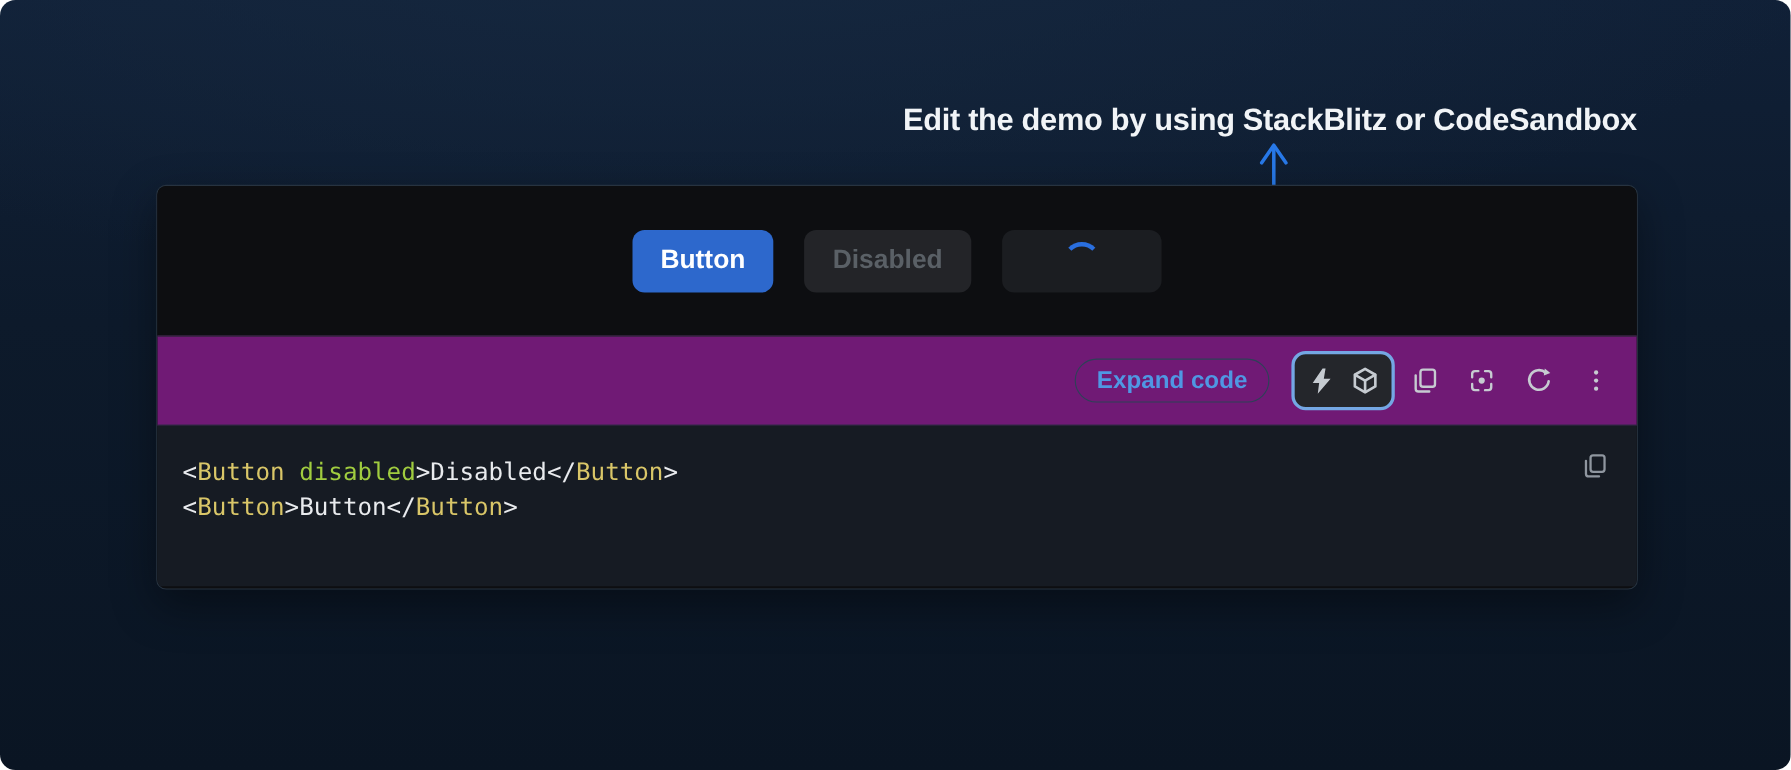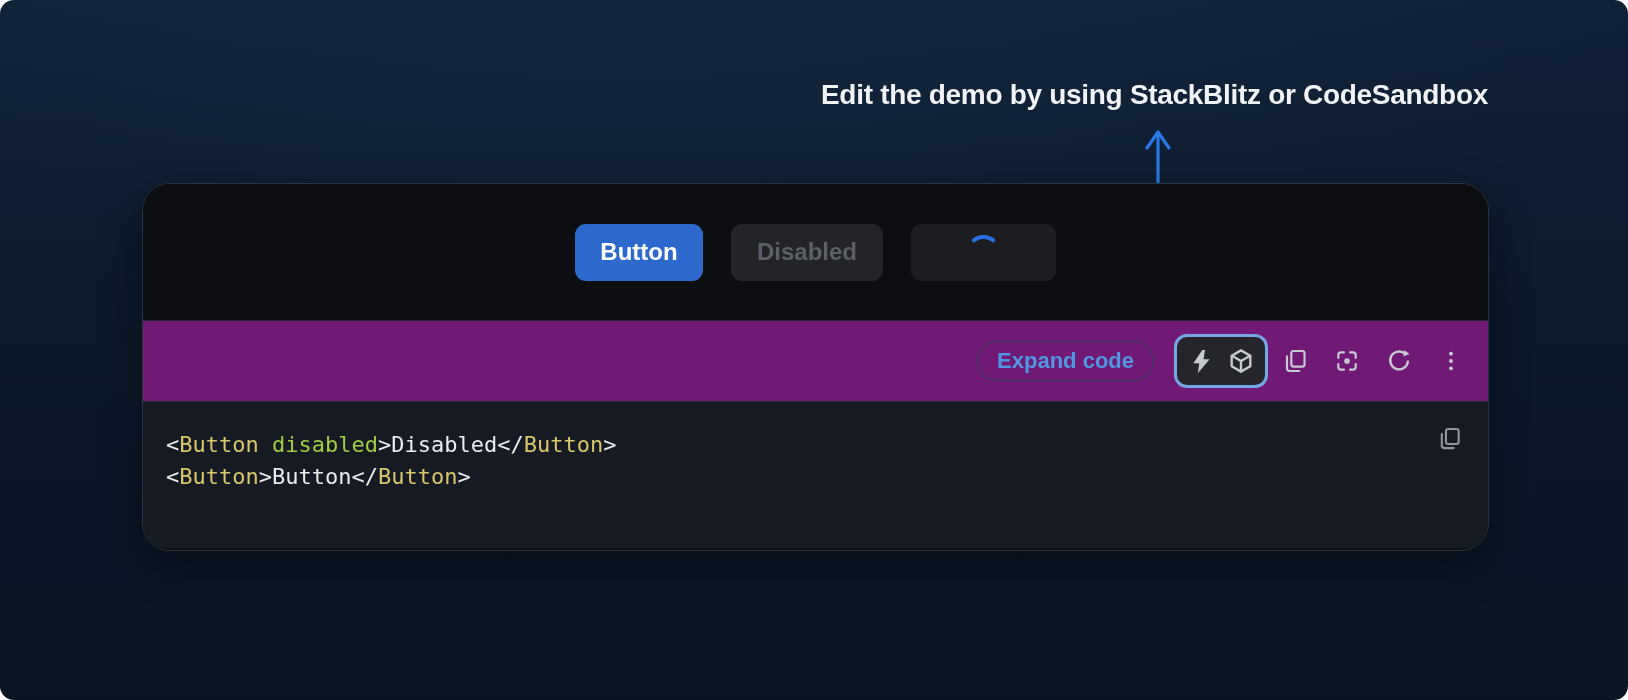--- a/index.html
+++ b/index.html
@@ -5,31 +5,30 @@
   html,body{margin:0;padding:0;background:#ffffff;}
   body{width:1628px;height:700px;font-family:"Liberation Sans",sans-serif;}
   .screen{
     position:relative;width:1628px;height:700px;border-radius:14px;overflow:hidden;
     background:
       radial-gradient(120% 90% at 38% -12%, #16283f 0%, rgba(22,40,63,0) 55%),
       linear-gradient(180deg,#102037 0%, #0d1a2b 42%, #0a1523 100%);
   }
   
   .annotation-title{
-    position:absolute;top:79px;right:140px;
+    position:absolute;top:93px;right:140px;
     font-size:28px;font-weight:700;letter-spacing:-0.3px;color:#f1f4f7;white-space:nowrap;
   }
   .arrow-layer{position:absolute;inset:0;pointer-events:none;}
   
   .card{
     position:absolute;left:142px;top:168px;width:1345px;height:366px;
-    border:1px solid #273340;border-radius:28px;overflow:hidden;
+    border:1px solid #273340;border-radius:9px;overflow:hidden;
     box-shadow:0 14px 40px rgba(0,0,0,.38);
     background:#0d0e11;
-    margin-top:15px;
   }
   .demo-stage{
     height:136px;background:#0d0e11;
     display:flex;align-items:center;justify-content:center;gap:28px;
   }
   .btn{
     border:none;outline:none;height:57px;border-radius:11px;
     font-family:"Liberation Sans",sans-serif;font-size:24px;font-weight:600;cursor:pointer;
     display:flex;align-items:center;justify-content:center;
   }

